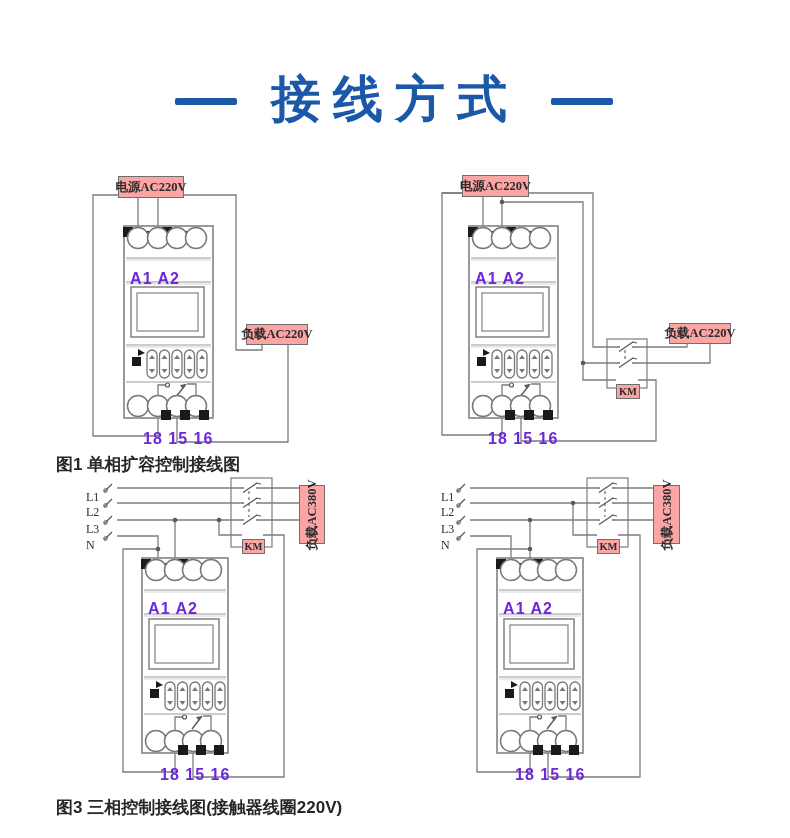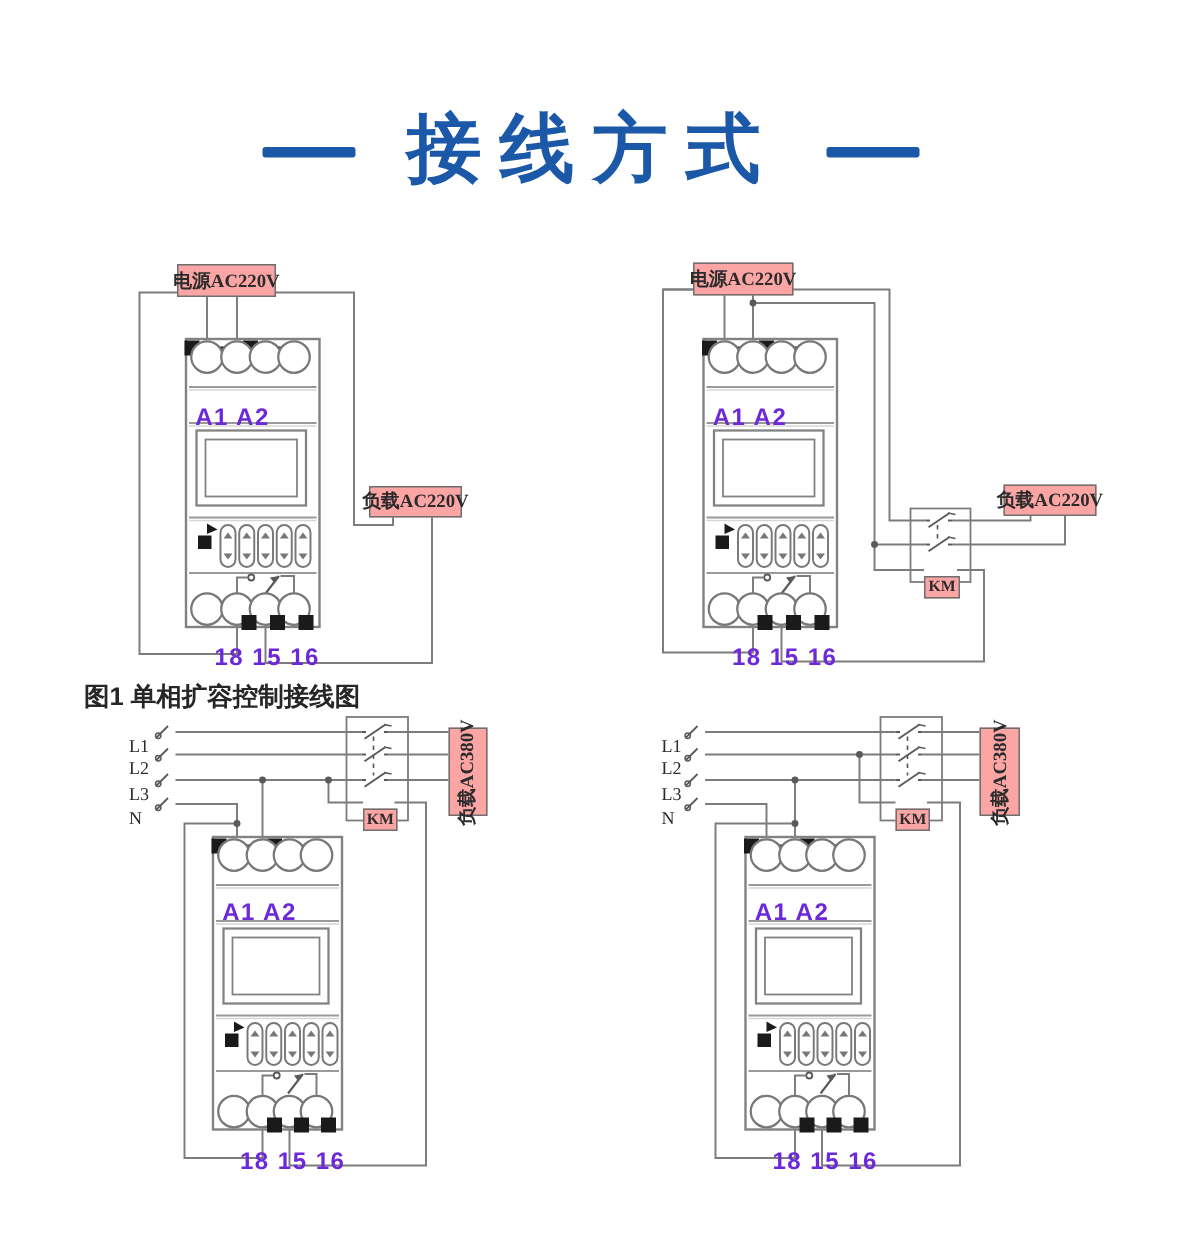--- a/index.html
+++ b/index.html
@@ -364,20 +364,21 @@
     <div class="phase-label" style="left:86px;top:480px;">L1</div>
     <div class="phase-label" style="left:86px;top:495px;">L2</div>
     <div class="phase-label" style="left:86px;top:512px;">L3</div>
     <div class="phase-label" style="left:86px;top:528px;">N</div>
     <div class="wire-box vload" style="left:299px;top:475px;width:24px;height:57px;">
         <span class="vtext">负载AC380V</span>
       </div>
     <div class="wire-box km-box" style="left:242px;top:529px;width:21px;height:13px;">KM</div>
     <div class="red-label" style="left:144px;top:590px;width:58px;">A1 A2</div>
     <div class="red-label" style="left:160px;top:756px;width:70px;">18 15 16</div>
+    <div class="caption" style="left:56px;top:786px;">图3 三相控制接线图(接触器线圈220V)</div>
 
     <div class="phase-label" style="left:441px;top:480px;">L1</div>
     <div class="phase-label" style="left:441px;top:495px;">L2</div>
     <div class="phase-label" style="left:441px;top:512px;">L3</div>
     <div class="phase-label" style="left:441px;top:528px;">N</div>
     <div class="wire-box vload" style="left:653px;top:475px;width:25px;height:57px;">
         <span class="vtext">负载AC380V</span>
       </div>
     <div class="wire-box km-box" style="left:597px;top:529px;width:21px;height:13px;">KM</div>
     <div class="red-label" style="left:499px;top:590px;width:58px;">A1 A2</div>

